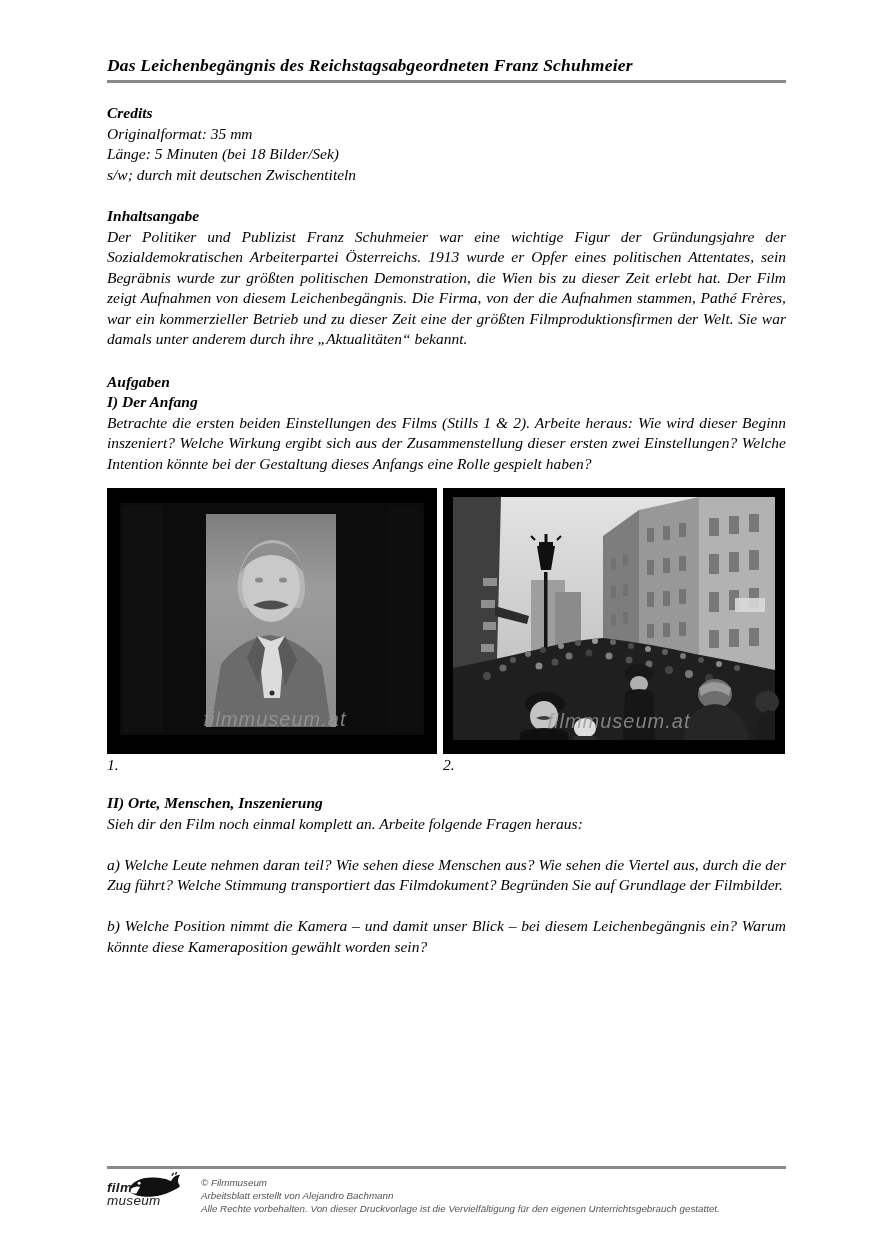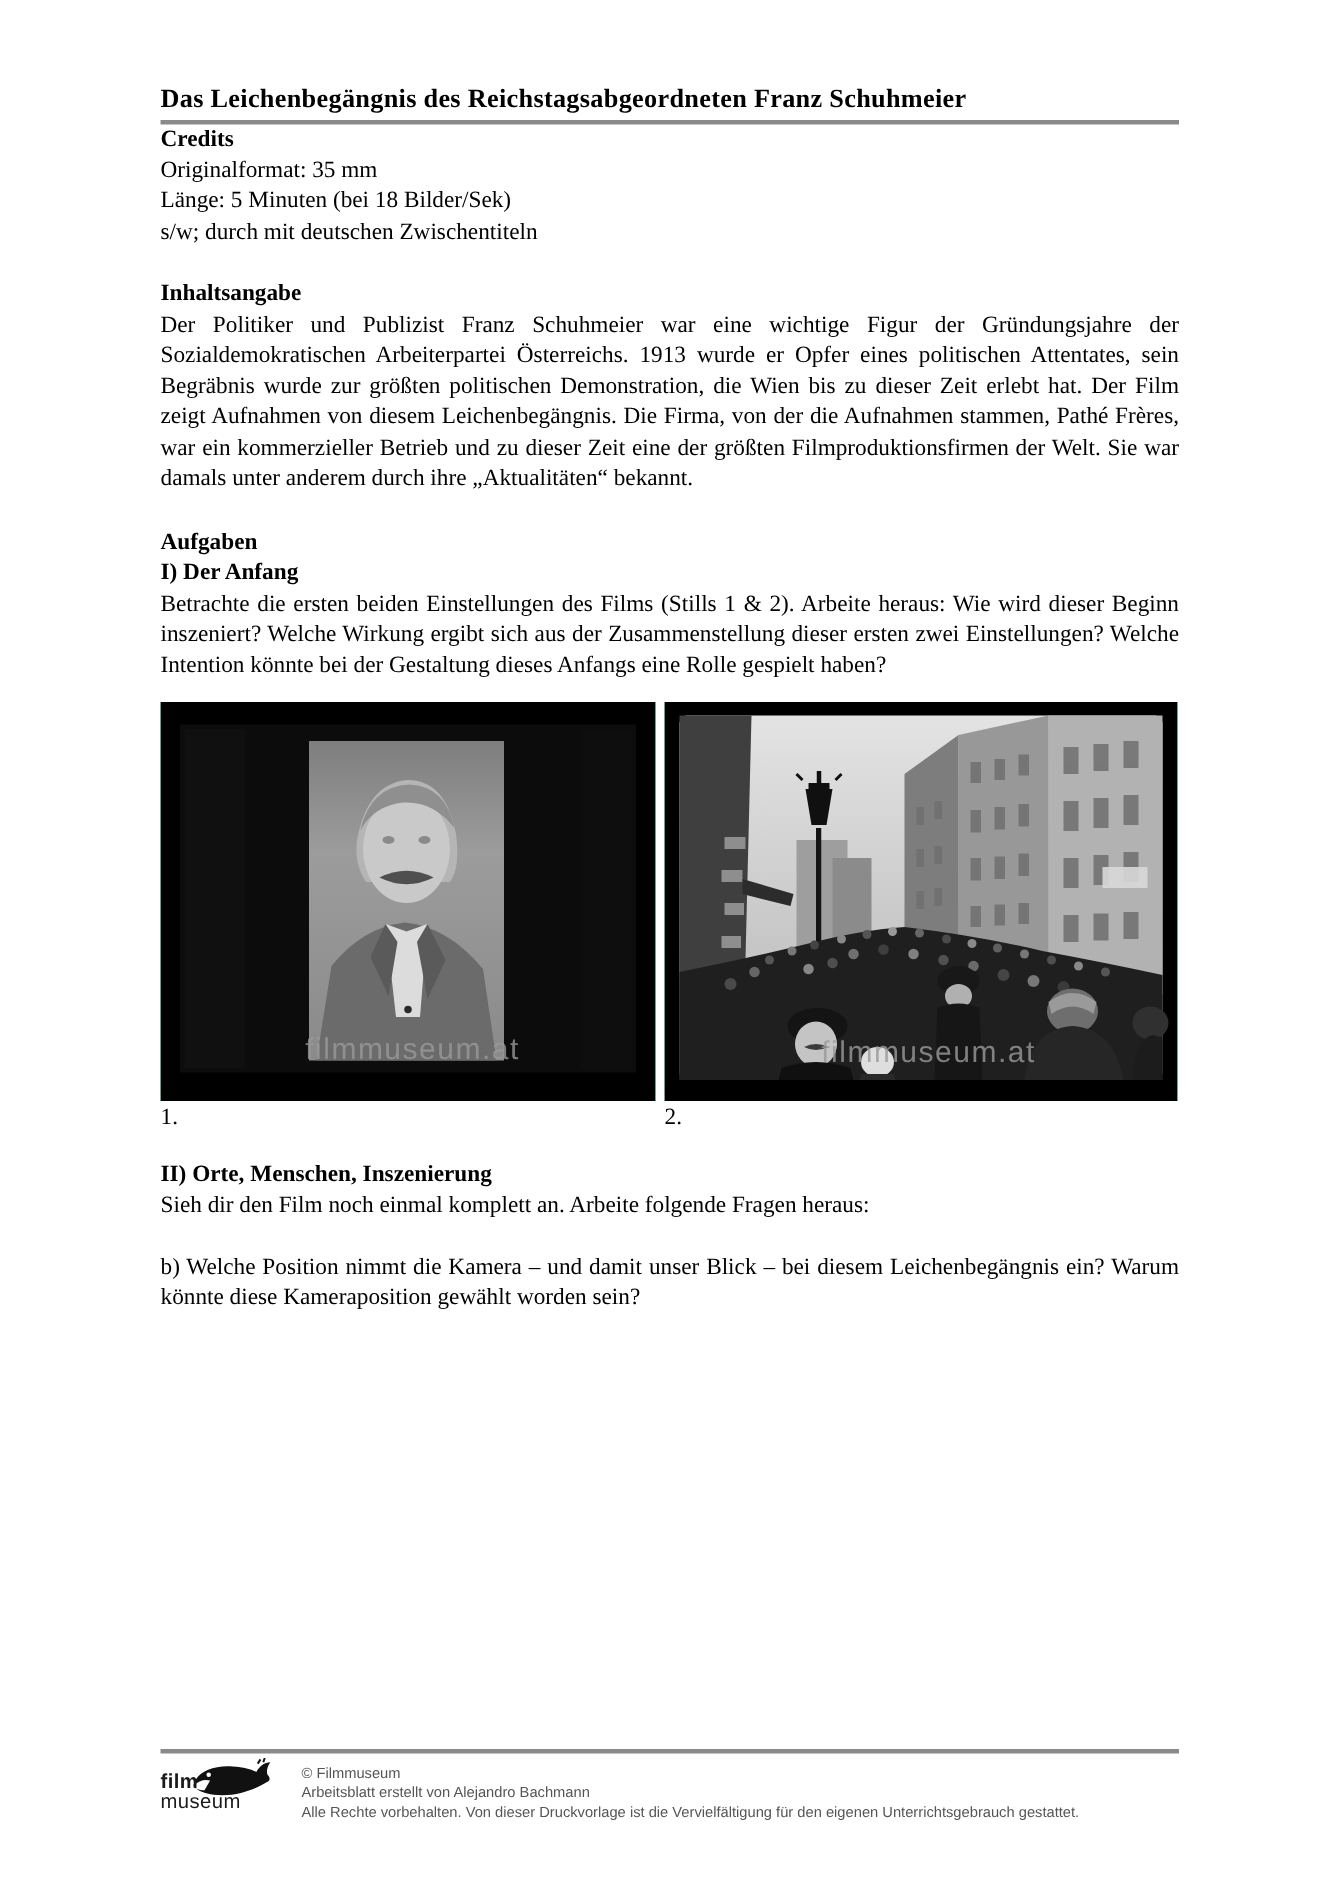--- a/index.html
+++ b/index.html
@@ -5,20 +5,21 @@
   * { margin: 0; padding: 0; box-sizing: border-box; }
   html, body { background: #ffffff; }
   .page {
     position: relative;
     width: 890px;
     height: 1259px;
     background: #ffffff;
     font-family: "Liberation Serif", serif;
     color: #000000;
     overflow: hidden;
+    font-style: italic;
   }
   .content {
     position: absolute;
     left: 107px;
     top: 0;
     width: 679px;
   }
   .doc-title {
     margin-top: 54px;
     font-size: 17.5px;
@@ -31,21 +32,21 @@
     height: 3px;
     background: #8a8a8a;
   }
   .body-text {
     font-size: 15.5px;
     line-height: 20.5px;
   }
   .bold { font-weight: bold; }
   .just { text-align: justify; }
   .meta-block { margin-top: 19px; }
-  .credits-block { }
+  .credits-block { margin-top: 20px; }
   .synopsis-heading { margin-top: 21px; }
   .tasks-heading { margin-top: 22px; }
   .stills-row {
     margin-top: 14px;
     display: flex;
     gap: 6px;
   }
   .still-frame {
     position: relative;
     height: 266px;
@@ -304,20 +305,21 @@
     </div>
 
     <div class="labels-row">
       <div class="label-1">1.</div>
       <div>2.</div>
     </div>
 
     <div class="task2-heading body-text bold">II) Orte, Menschen, Inszenierung</div>
     <div class="body-text">Sieh dir den Film noch einmal komplett an. Arbeite folgende Fragen heraus:</div>
 
+    <div class="qa-block body-text just">a) Welche Leute nehmen daran teil? Wie sehen diese Menschen aus? Wie sehen die Viertel aus, durch die der Zug führt? Welche Stimmung transportiert das Filmdokument? Begründen Sie auf Grundlage der Filmbilder.</div>
     <div class="qa-block body-text just">b) Welche Position nimmt die Kamera – und damit unser Blick – bei diesem Leichenbegängnis ein? Warum könnte diese Kameraposition gewählt worden sein?</div>
 
   </div>
 
   <div class="footer">
     <div class="footer-rule"></div>
     <div class="footer-body">
       <div class="logo">
         <svg class="logo-whale" viewBox="0 0 60 30">
           <path d="M2,20 C4,10 16,5 30,6 C38,6.5 44,8 47,10 C49,6 53,3 57,3 C55,6 54,9 55,12 C57,14 57,16 55,17 C50,20 44,23 36,25 C24,28 8,27 2,20 Z" fill="#111111"></path>

